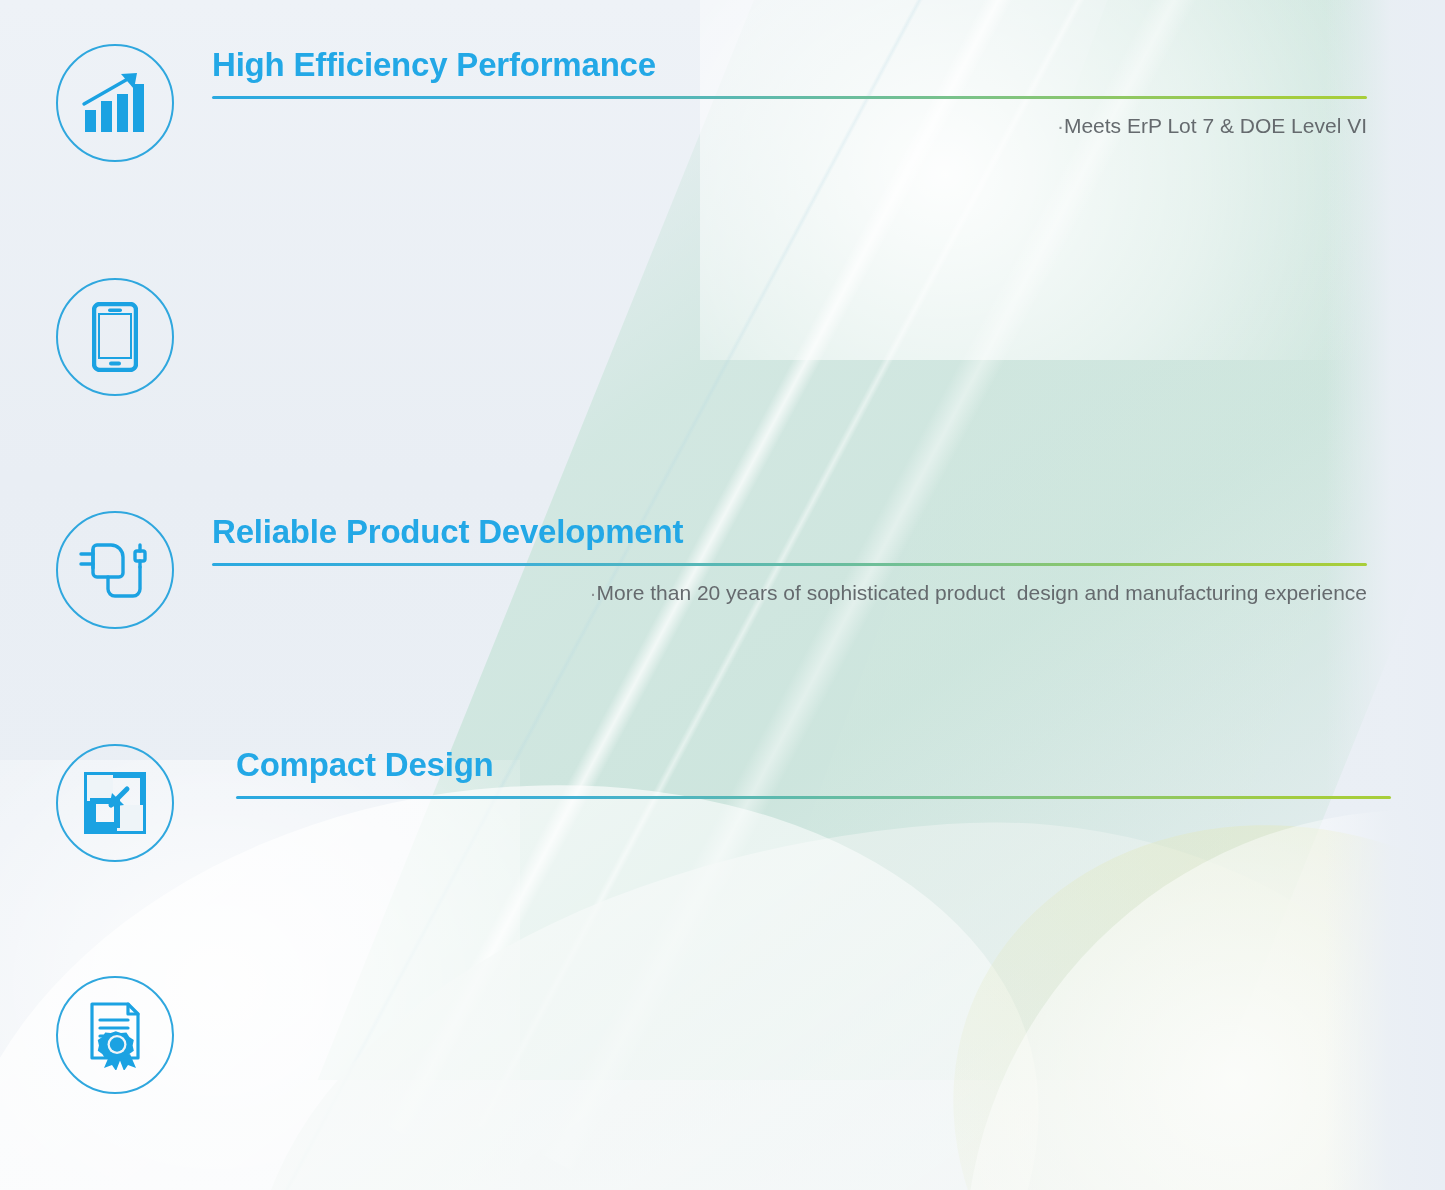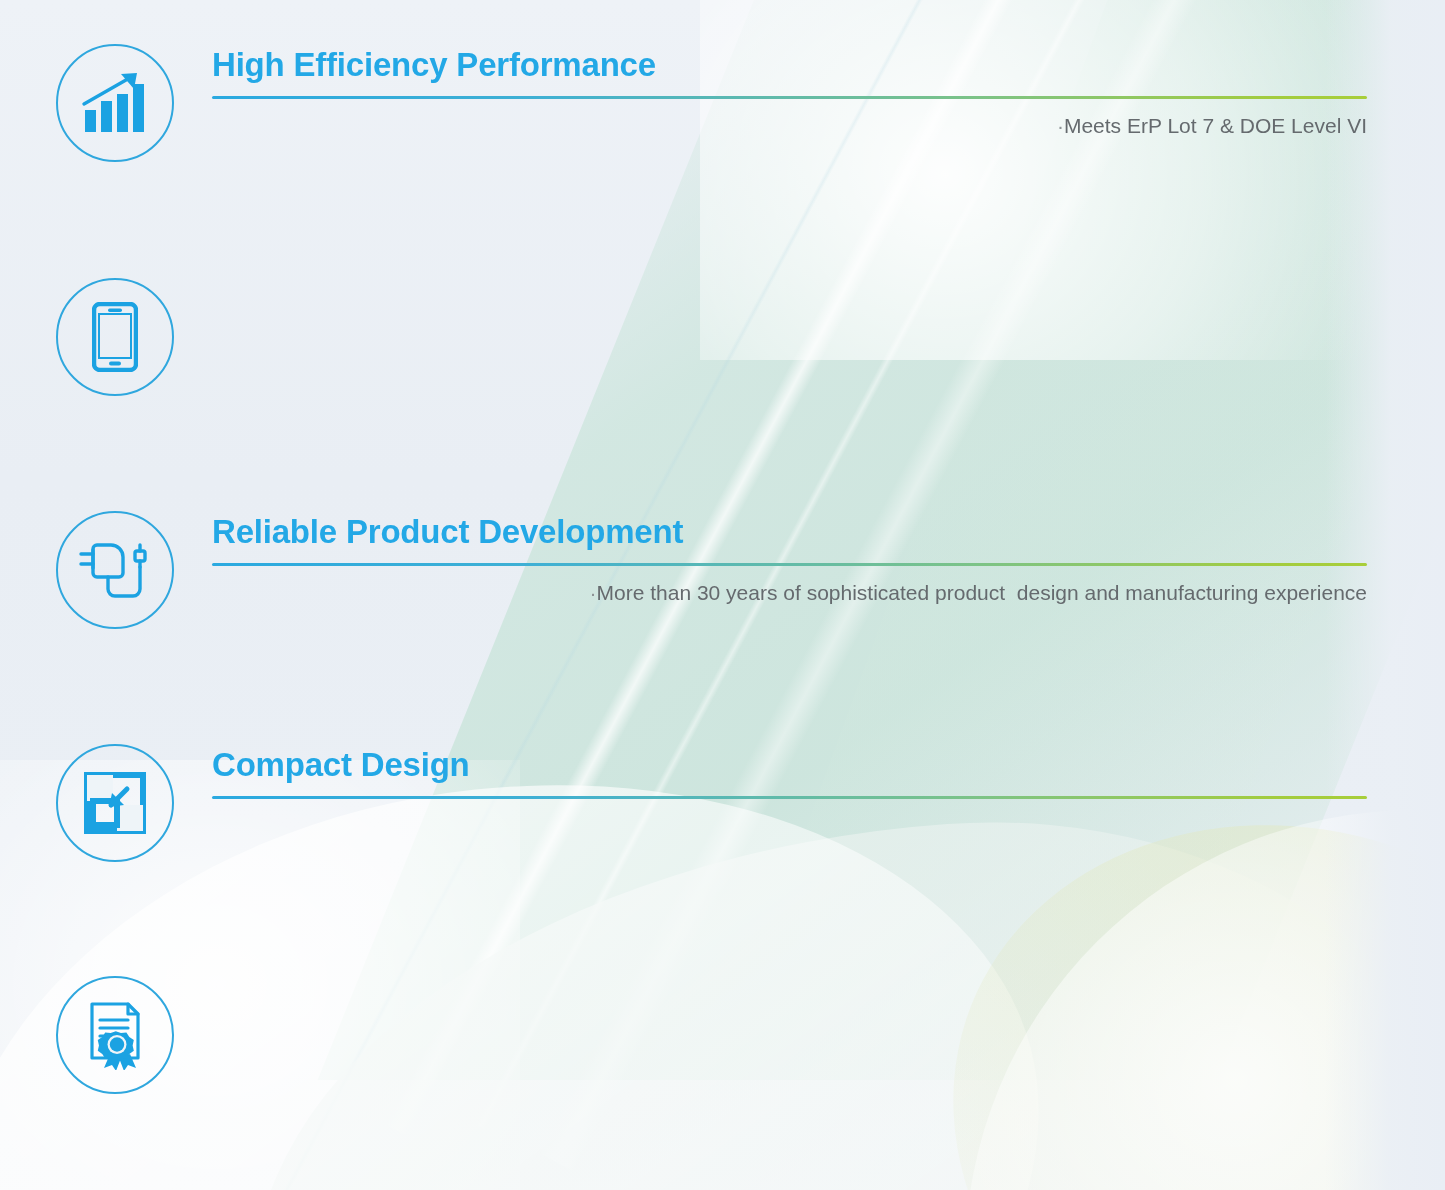--- a/index.html
+++ b/index.html
@@ -175,21 +175,21 @@
   
   #feature-0 { top: 44px;   left: 0; }
   #feature-0 .divider { width: 1155px; }
 
   #feature-1 { top: 278px;  left: 0; }
   #feature-1 .divider { width: 1155px; }
 
   #feature-2 { top: 511px;  left: 0; }
   #feature-2 .divider { width: 1155px; }
 
-  #feature-3 { top: 744px;  left: 0; }
+  #feature-3 { top: 744px;  left: 0; gap: 24px; }
   #feature-3 .divider { width: 1155px; }
 
   #feature-4 { top: 976px;  left: 0; }
   #feature-4 .divider { width: 1155px; }
 </style>
 </head>
 <body>
 
 <div id="stage">
 
@@ -252,21 +252,21 @@
             <path d="M63 28 v-6"></path>
             <rect x="58" y="12" width="10" height="10" rx="2"></rect>
             <path d="M63 12 v-6"></path>
           </g>
         </svg>
       </div>
       <div class="feature-body">
         <div class="feature-title">Reliable Product Development</div>
         <div class="divider"></div>
         <div class="bullets">
-          <span class="bullet-line"><span class="bullet-mark">·</span><span class="bullet-wrap">More than 30 years of sophisticated product  design and manufacturing experience</span></span>
+          <span class="bullet-line"><span class="bullet-mark">·</span><span class="bullet-wrap">More than 20 years of sophisticated product  design and manufacturing experience</span></span>
         </div>
       </div>
     </div>
 
     <div class="feature" id="feature-3">
       <div class="icon-badge">
         <svg width="64" height="64" viewBox="0 0 64 64" aria-hidden="true">
           <path d="M4 4 h56 v56 h-56 z" fill="none" stroke="#1ba2e2" stroke-width="6"></path>
           <rect x="4" y="4" width="26" height="26" fill="#eef4f8"></rect>
           <rect x="34" y="34" width="26" height="26" fill="#eef4f8"></rect>

